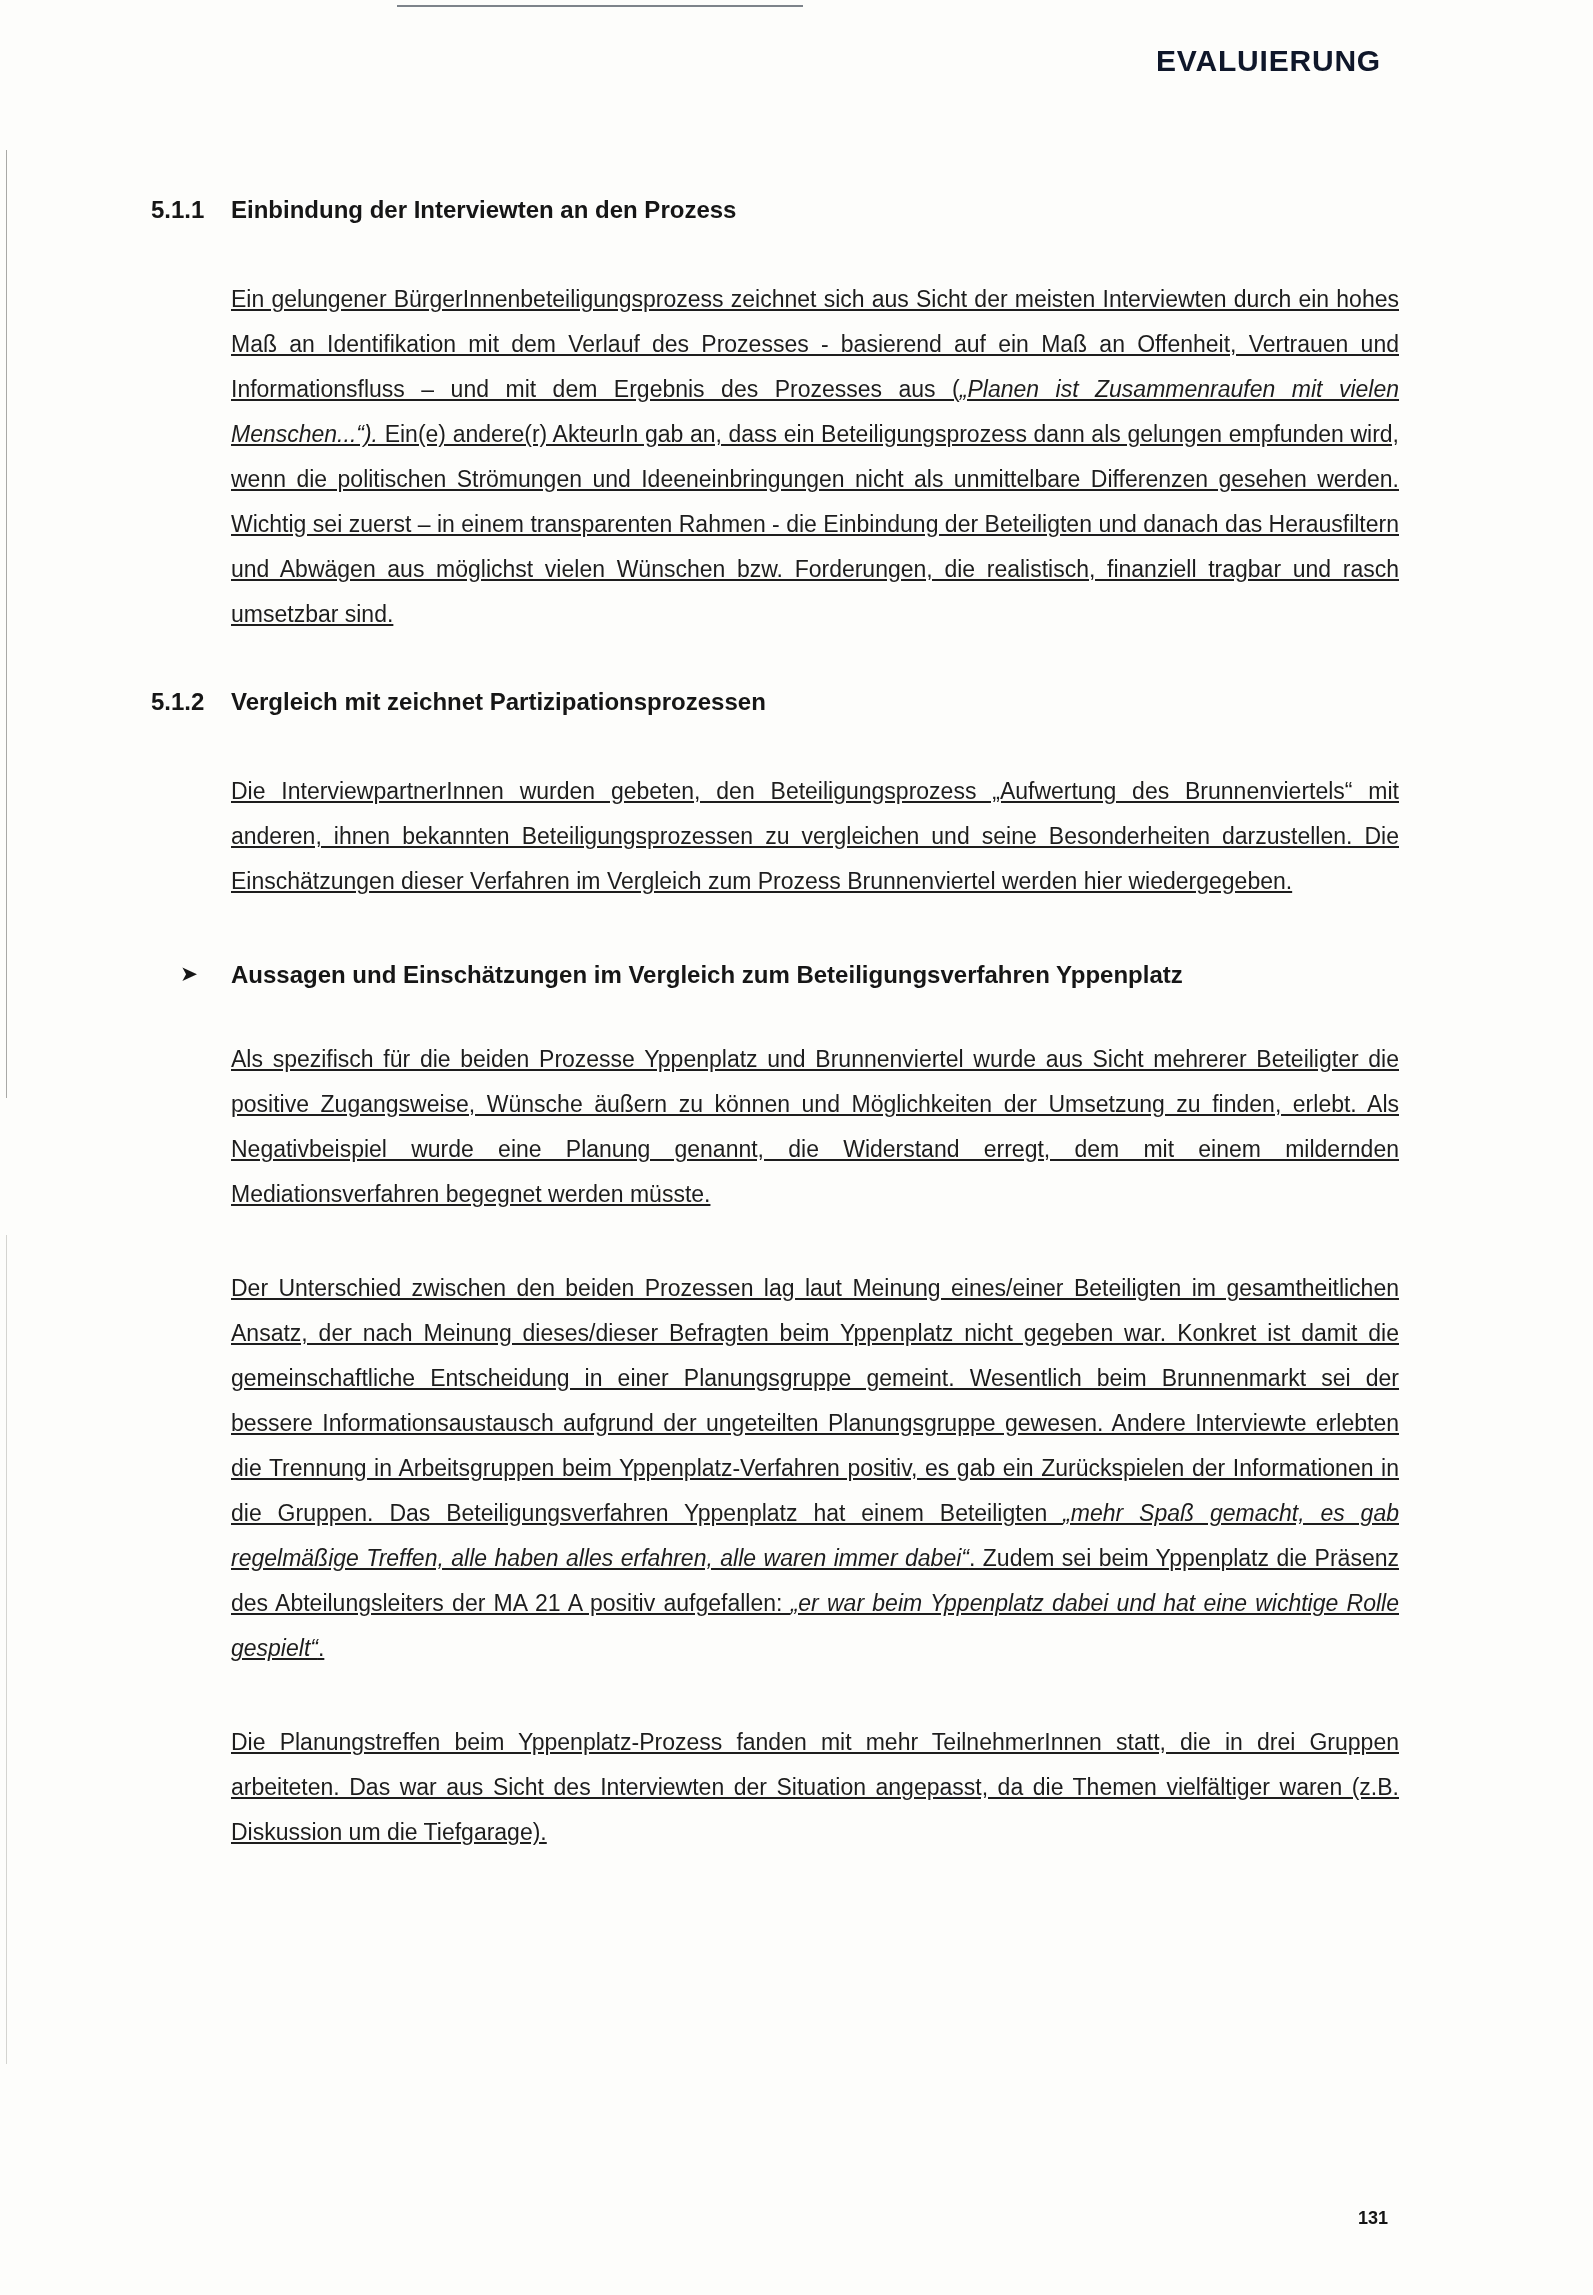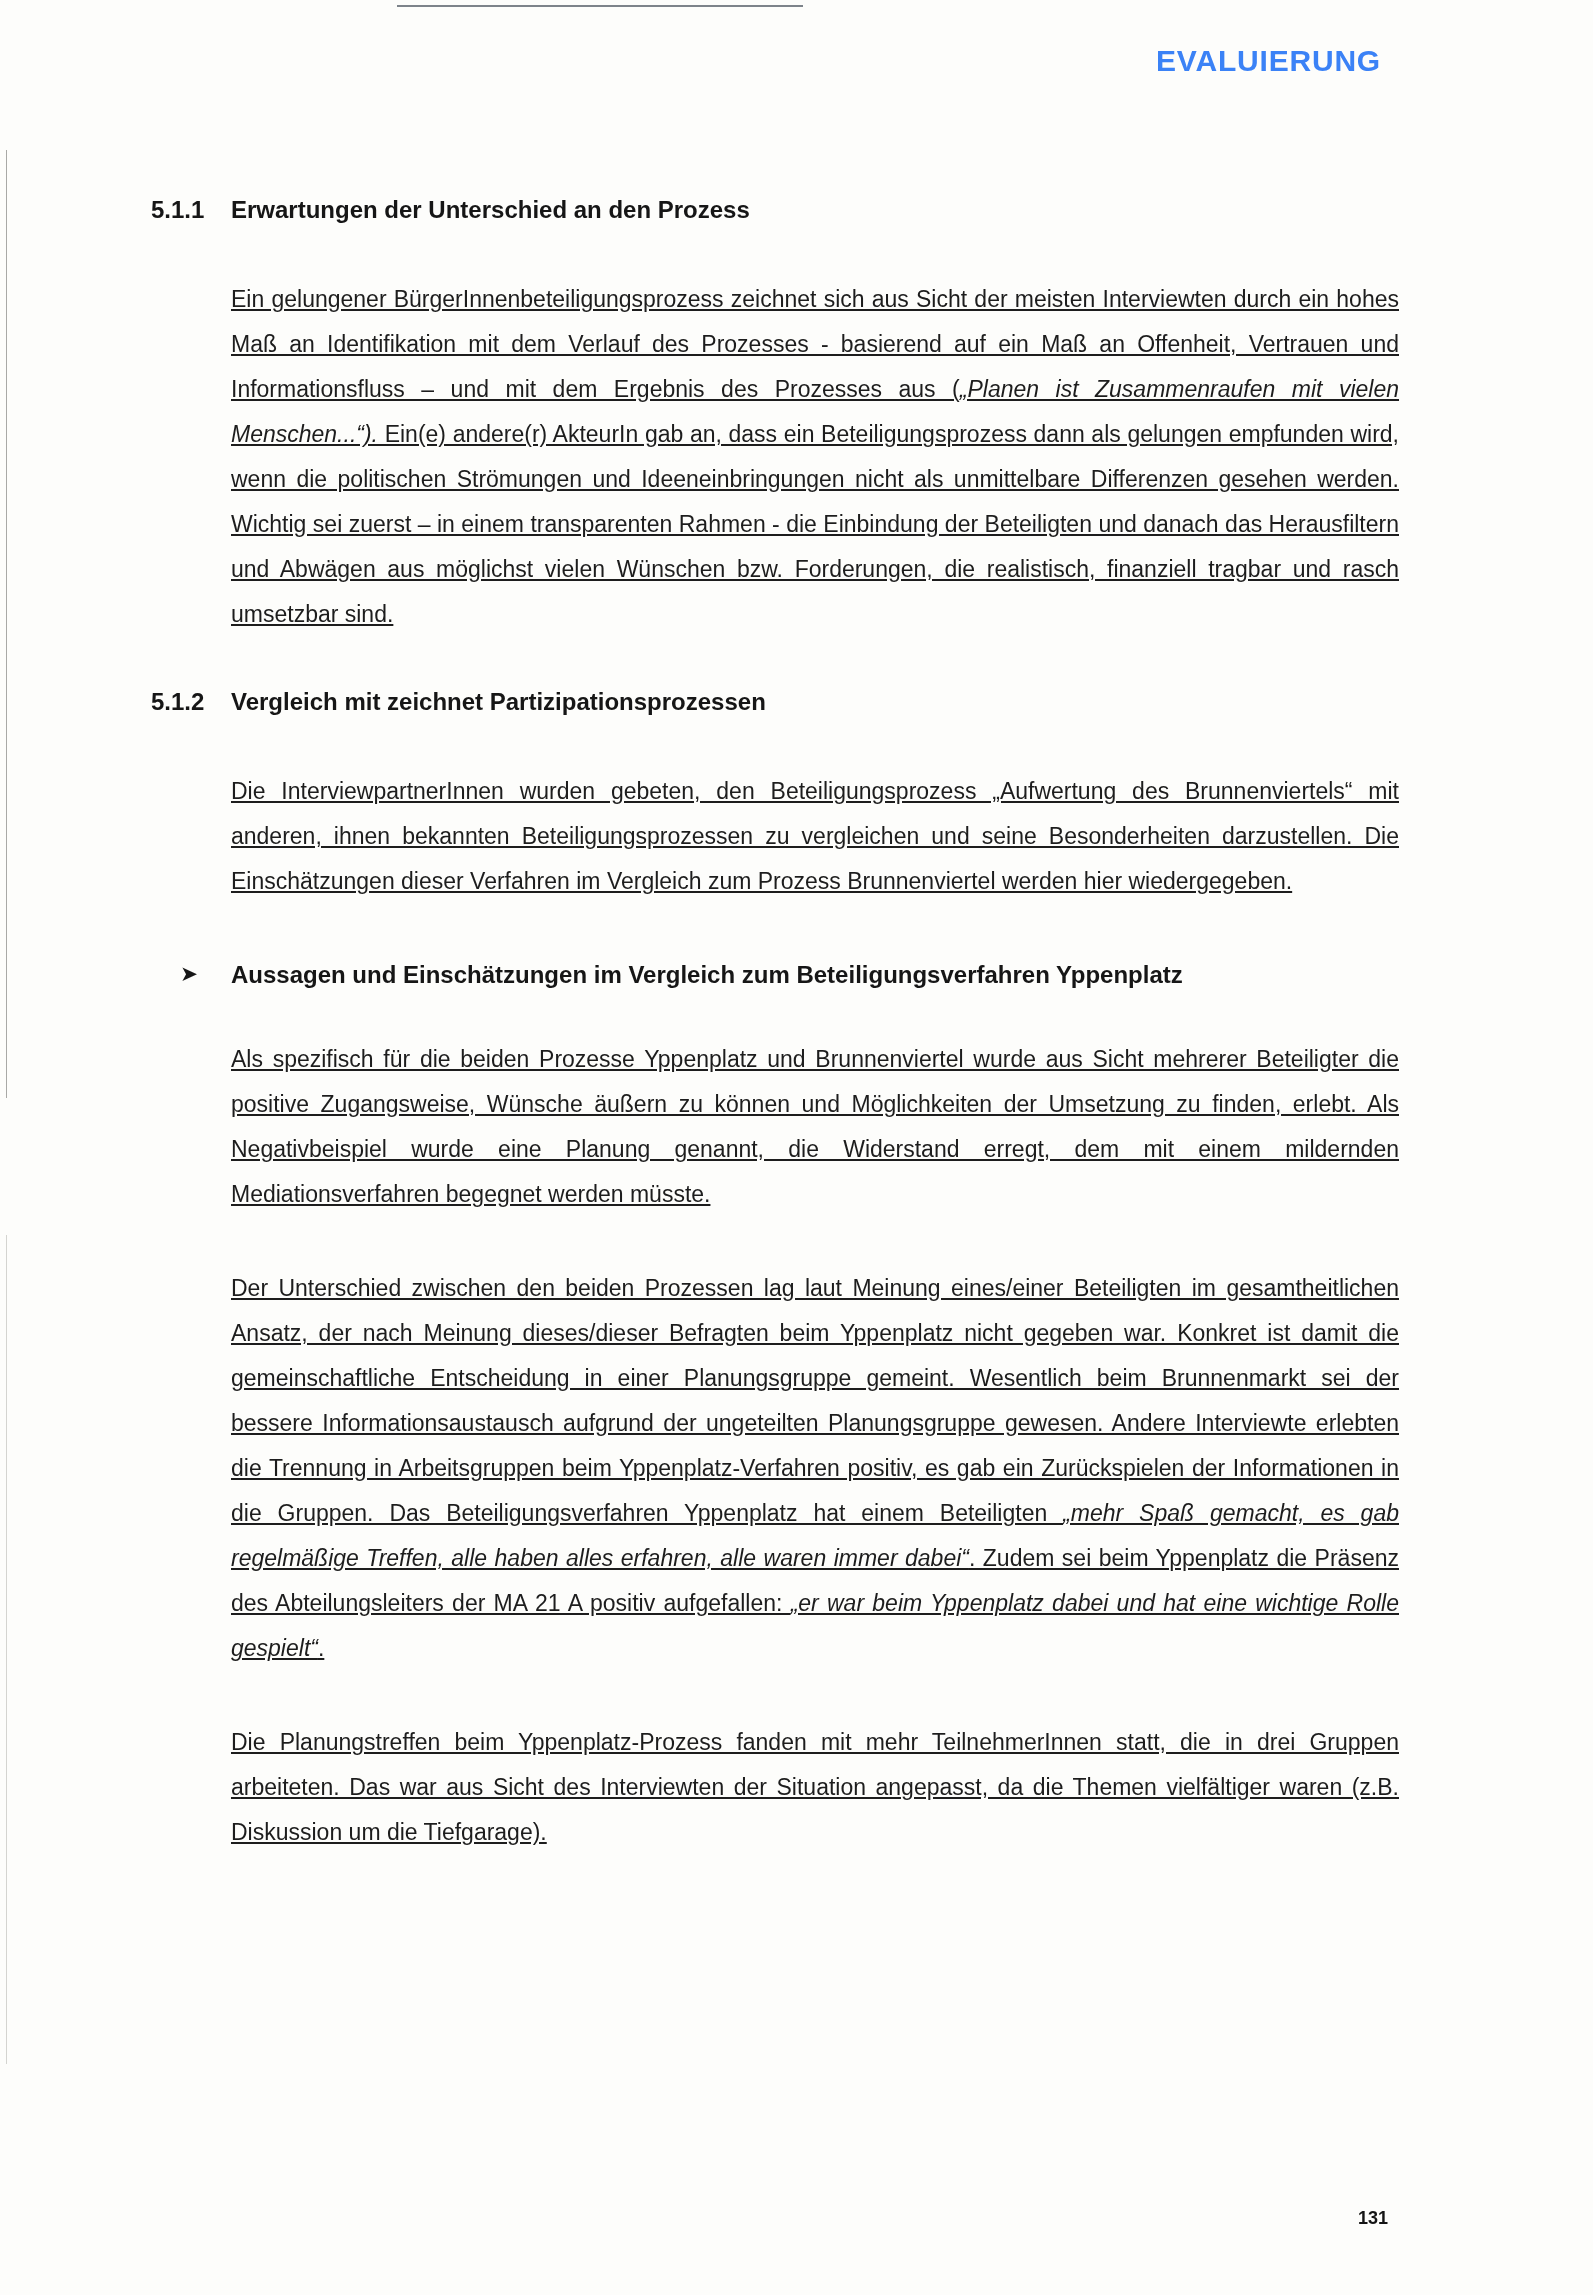--- a/index.html
+++ b/index.html
@@ -46,21 +46,21 @@
   .page-header {
     position: absolute;
     top: 44px;
     right: 213px;
     text-align: right;
   }
   .page-header .doc-title {
     font-size: 30px;
     font-weight: bold;
     letter-spacing: 0.8px;
-    color: #3b82f6;
+    color: #0f172a;
   }
   .content {
     position: absolute;
     top: 194px;
     left: 151px;
     right: 195px;
     font-size: 23px;
     line-height: 45px;
   }
   .section-heading {
@@ -123,21 +123,21 @@
   <div class="artifact-left-line-2"></div>
 
   <div class="page-header">
     <span class="doc-title">EVALUIERUNG</span>
   </div>
 
   <div class="content">
 
     <div class="section-heading">
       <span class="num">5.1.1</span>
-      <span class="title">Erwartungen der Unterschied an den Prozess</span>
+      <span class="title">Einbindung der Interviewten an den Prozess</span>
     </div>
 
     <p class="body-par"><span>Ein gelungener BürgerInnenbeteiligungsprozess zeichnet sich aus Sicht der meisten Interviewten durch ein hohes Maß an Identifikation mit dem Verlauf des Prozesses - basierend auf ein Maß an Offenheit, Vertrauen und Informationsfluss – und mit dem Ergebnis des Prozesses aus (</span><span class="it">„Planen ist Zusammenraufen mit vielen Menschen...“).</span><span> Ein(e) andere(r) AkteurIn gab an, dass ein Beteiligungsprozess dann als gelungen empfunden wird, wenn die politischen Strömungen und Ideeneinbringungen nicht als unmittelbare Differenzen gesehen werden. Wichtig sei zuerst – in einem transparenten Rahmen - die Einbindung der Beteiligten und danach das Herausfiltern und Abwägen aus möglichst vielen Wünschen bzw. Forderungen, die realistisch, finanziell tragbar und rasch umsetzbar sind.</span></p>
 
     <div class="section-heading">
       <span class="num">5.1.2</span>
       <span class="title">Vergleich mit zeichnet Partizipationsprozessen</span>
     </div>
 
     <p class="body-par"><span>Die InterviewpartnerInnen wurden gebeten, den Beteiligungsprozess „Aufwertung des Brunnenviertels“ mit anderen, ihnen bekannten Beteiligungsprozessen zu vergleichen und seine Besonderheiten darzustellen. Die Einschätzungen dieser Verfahren im Vergleich zum Prozess Brunnenviertel werden hier wiedergegeben.</span></p>

